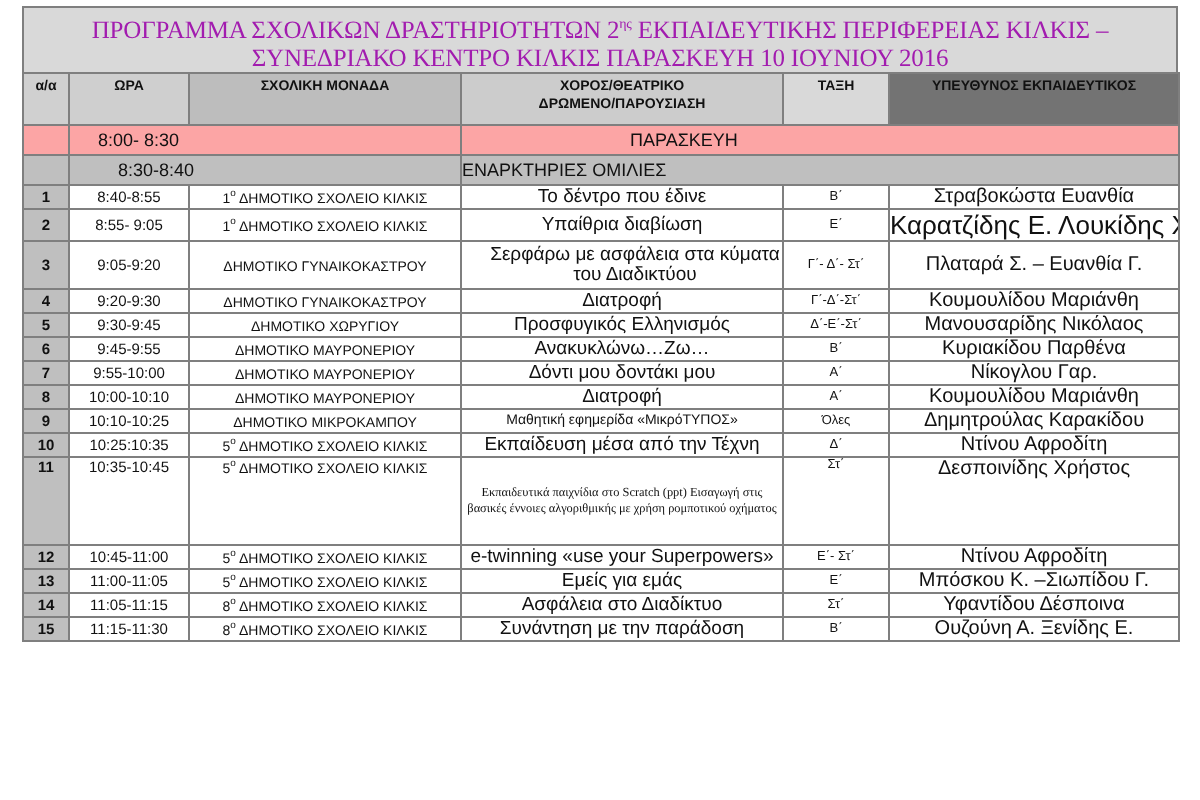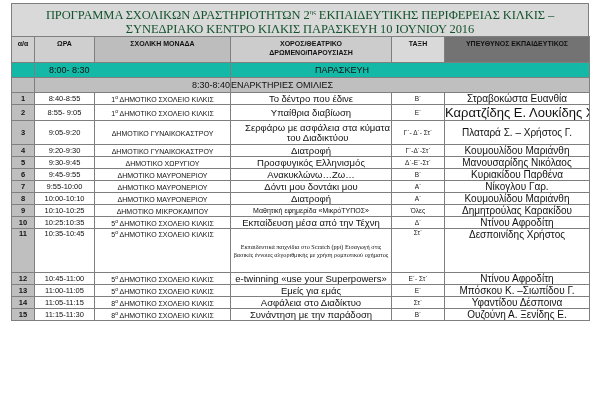--- a/index.html
+++ b/index.html
@@ -1,33 +1,33 @@
 <!DOCTYPE html>
 <html><head>
 <meta charset="utf-8">
 <style>
   html, body { margin:0; padding:0; background:#ffffff; }
   body { width:600px; height:400px; overflow:hidden; position:relative; font-family:"Liberation Sans", sans-serif; }
   #sheet { position:absolute; left:11px; top:3px; width:578px; }
   .title {
     background:#d9d9d9; border:1px solid #7f7f7f; border-bottom:none;
     font-family:"Liberation Serif", serif; font-size:12.5px; line-height:14px;
-    text-align:center; color:#14532d; padding:1px 0 0 0; letter-spacing:-0.1px;
+    text-align:center; color:#a21caf; padding:1px 0 0 0; letter-spacing:-0.1px;
   }
   .title sup { font-size:7px; }
   table { border-collapse:collapse; width:578px; table-layout:fixed; }
   td, th { border:1px solid #7f7f7f; padding:0; text-align:center; vertical-align:middle; color:#111; overflow:hidden; white-space:nowrap; }
   th { font-size:7px; font-weight:bold; height:23px; vertical-align:top; padding-top:2px; line-height:9px; }
   th.aa { background:#d0d0d0; }
   th.ora { background:#cfcfcf; }
   th.sch { background:#bdbdbd; }
   th.xor { background:#cccccc; }
   th.tax { background:#d9d9d9; }
   th.yp { background:#737373; color:#111; }
-  tr.sec1 td { background:#14b8a6; height:14px; font-size:9px; }
+  tr.sec1 td { background:#fca5a5; height:14px; font-size:9px; }
   tr.sec2 td { background:#bfbfbf; height:14px; font-size:9px; }
   td.num { background:#bfbfbf; font-size:7.5px; font-weight:bold; }
   td.time { font-size:7.5px; }
   td.school { font-size:7px; }
   td.school sup { font-size:5px; }
   td.act { font-size:9.5px; }
   td.act.small { font-size:7px; }
   td.act.serif { font-family:"Liberation Serif", serif; font-size:6.2px; white-space:normal; line-height:8px; }
   td.cls { font-size:6.5px; }
   td.teach { font-size:10px; }
@@ -67,21 +67,21 @@
       </tr>
     </thead>
     <tbody id="tbody">
       <tr class="sec1">
         <td></td>
         <td colspan="2" style="text-align:left;padding-left:14px">8:00- 8:30</td>
         <td colspan="3" style="text-align:left;padding-left:84px">ΠΑΡΑΣΚΕΥΗ</td>
       </tr>
       <tr class="sec2">
         <td></td>
-        <td colspan="2" style="text-align:right;padding-left:24px">8:30-8:40</td>
+        <td colspan="2" style="text-align:left;padding-left:24px">8:30-8:40</td>
         <td colspan="3" style="text-align:left;">ΕΝΑΡΚΤΗΡΙΕΣ ΟΜΙΛΙΕΣ</td>
       </tr>
     <tr class="r">
           <td class="num">1</td>
           <td class="time">8:40-8:55</td>
           <td class="school"><span>1</span><sup>ο</sup><span> ΔΗΜΟΤΙΚΟ ΣΧΟΛΕΙΟ ΚΙΛΚΙΣ</span></td>
           <td class="act">Το δέντρο που έδινε</td>
           <td class="cls">Β΄</td>
           <td class="teach">Στραβοκώστα Ευανθία</td>
         </tr>
@@ -92,21 +92,21 @@
           <td class="act">Υπαίθρια διαβίωση</td>
           <td class="cls">Ε΄</td>
           <td class="teach small">Καρατζίδης Ε. Λουκίδης Χ.</td>
         </tr>
         <tr class="r" style="height: 24px;">
           <td class="num">3</td>
           <td class="time">9:05-9:20</td>
           <td class="school"><span></span><sup></sup><span>ΔΗΜΟΤΙΚΟ ΓΥΝΑΙΚΟΚΑΣΤΡΟΥ</span></td>
           <td class="act wrap">Σερφάρω με ασφάλεια στα κύματα του Διαδικτύου</td>
           <td class="cls">Γ΄- Δ΄- Στ΄</td>
-          <td class="teach">Πλαταρά Σ. – Χρήστος Γ.</td>
+          <td class="teach">Πλαταρά Σ. – Ευανθία Γ.</td>
         </tr>
         <tr class="r">
           <td class="num">4</td>
           <td class="time">9:20-9:30</td>
           <td class="school"><span></span><sup></sup><span>ΔΗΜΟΤΙΚΟ ΓΥΝΑΙΚΟΚΑΣΤΡΟΥ</span></td>
           <td class="act">Διατροφή</td>
           <td class="cls">Γ΄-Δ΄-Στ΄</td>
           <td class="teach">Κουμουλίδου Μαριάνθη</td>
         </tr>
         <tr class="r">

